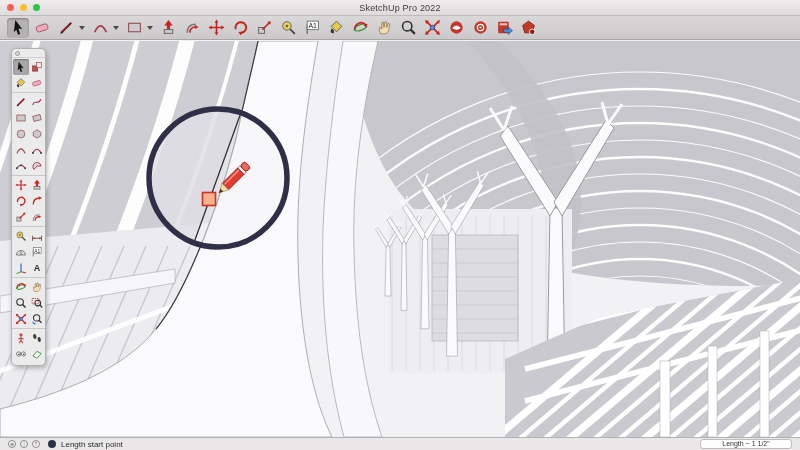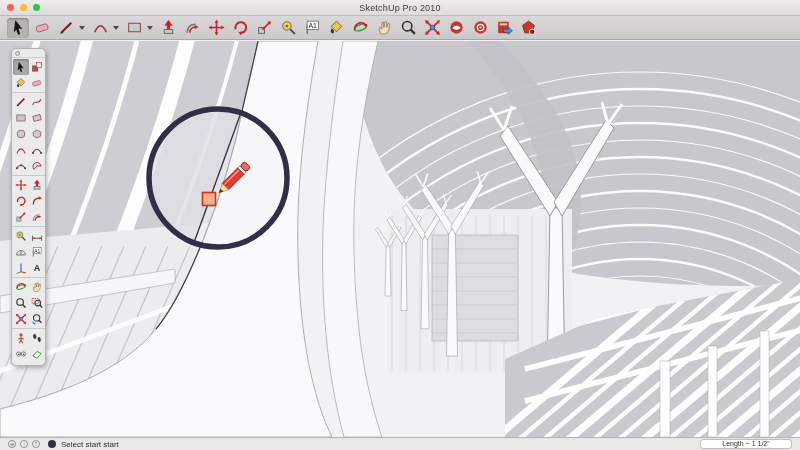--- a/index.html
+++ b/index.html
@@ -66,21 +66,21 @@
 <body>
 
 <div id="app">
 
   <div class="titlebar">
     <div class="traffic">
         <div class="tl-dot" style="background: rgb(255, 95, 87);"></div>
         <div class="tl-dot" style="background: rgb(254, 188, 46);"></div>
         <div class="tl-dot" style="background: rgb(40, 200, 64);"></div>
       </div>
-    <div class="title">SketchUp Pro 2010</div>
+    <div class="title">SketchUp Pro 2022</div>
   </div>
 
   <div class="toolbar">
       <div class="tbtn selected" title="Select">
         <svg viewBox="0 0 16 16" class="ticon">
           <polygon points="5,1 11.5,9.5 8,9 9.5,14 7.5,14.8 6,10 3.5,12.5" fill="#151515"></polygon>
         </svg>
       </div>
       <div class="tbtn" title="Eraser">
         <svg viewBox="0 0 16 16" class="ticon">
@@ -716,18 +716,18 @@
       </div>
   </div>
 
   <div class="statusbar">
     <span id="sb-icons" style="display:flex;align-items:center;">
         <span class="sb-icon">⊕</span>
         <span class="sb-icon">i</span>
         <span class="sb-icon">?</span>
       </span>
     <span class="sb-dot"></span>
-    <span class="sb-msg">Select start start</span>
+    <span class="sb-msg">Length start point</span>
     <span class="sb-spacer"></span>
     <span class="measure">Length ~ 1 1/2"</span>
   </div>
 
 </div>
 
 </body></html>

